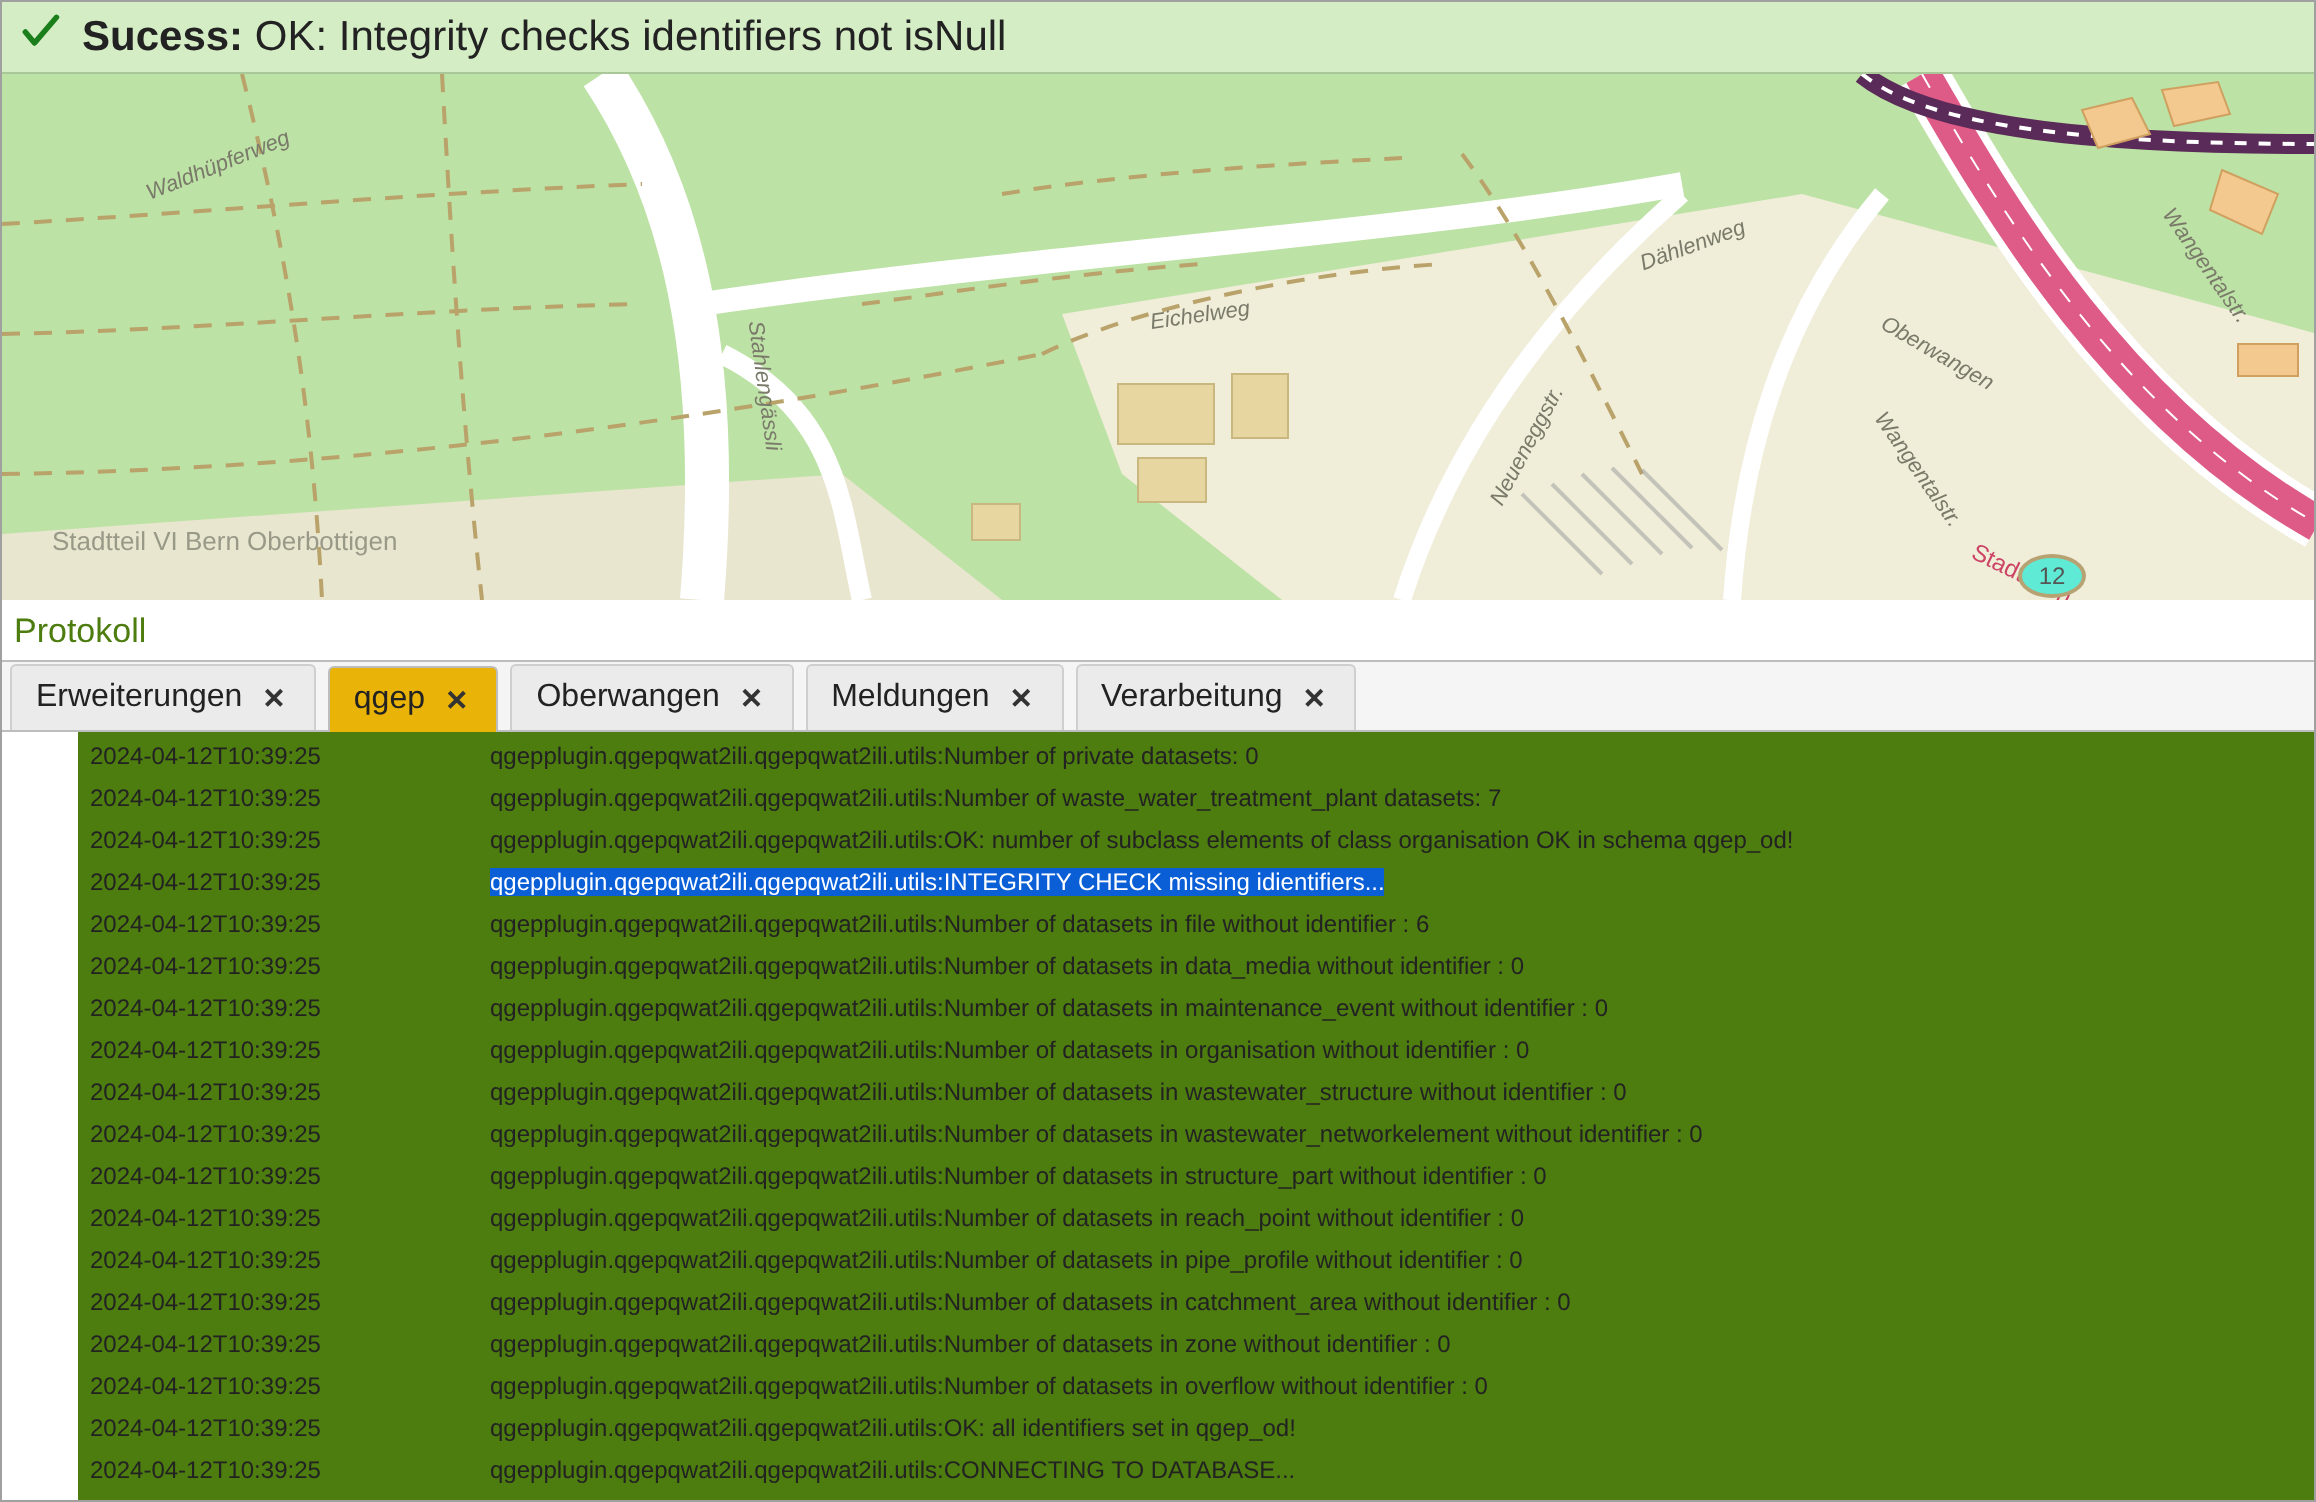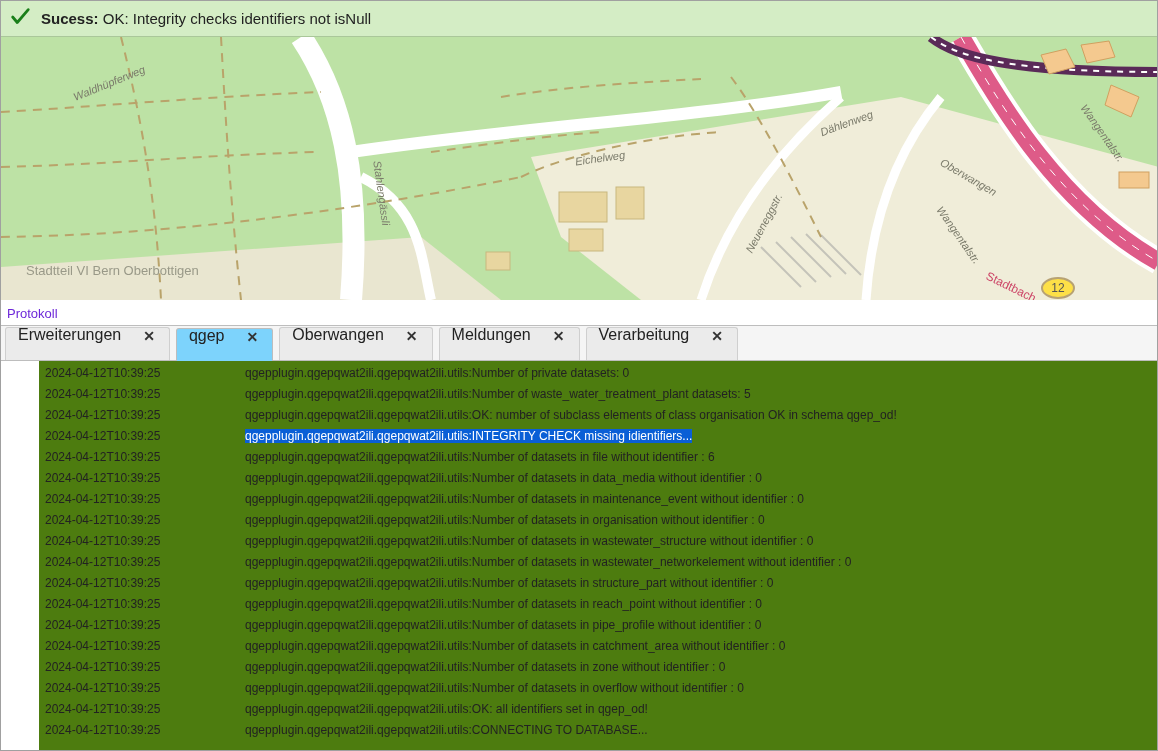--- a/index.html
+++ b/index.html
@@ -1,28 +1,28 @@
 <!DOCTYPE html>
 <html><head>
 <meta charset="utf-8">
 <style>
 * { margin: 0; padding: 0; box-sizing: border-box; font-family: "Segoe UI", Tahoma, sans-serif; }
 html, body { width: 1158px; height: 751px; overflow: hidden; background: #fff; }
 .root { width: 1158px; height: 751px; display: flex; flex-direction: column; border: 1px solid #a0a0a0; }
 .banner { height: 36px; background: #d4edc5; border-bottom: 1px solid #aac79a; display: flex; align-items: center; padding: 0 8px; gap: 10px; }
 .banner svg { width: 22px; height: 22px; }
-.banner-text { font-size: 15px; color: #222; }
+.banner-text { font-size: 21px; color: #222; }
 .banner-text b { font-weight: 700; }
 .map { position: relative; height: 263px; width: 100%; background: #bde2a5; overflow: hidden; user-select: none; }
 .map-label { position: absolute; font-size: 11px; color: #7a7a6a; font-style: italic; white-space: nowrap; }
-.map-marker { position: absolute; width: 34px; height: 22px; border-radius: 50%; background: #fde047; border: 2px solid #b7a273; display: flex; align-items: center; justify-content: center; font-size: 12px; color: #555; margin-left: 32px; }
-.panel-title { font-size: 13px; color: #6d28d9; padding: 6px 6px 4px 6px; }
+.map-marker { position: absolute; width: 34px; height: 22px; border-radius: 50%; background: #5eead4; border: 2px solid #b7a273; display: flex; align-items: center; justify-content: center; font-size: 12px; color: #555; }
+.panel-title { font-size: 17px; color: #4d7c0f; padding: 6px 6px 4px 6px; }
 .tabbar { display: flex; align-items: flex-end; gap: 6px; padding: 2px 4px 0 4px; background: #f5f5f5; border-top: 1px solid #bdbdbd; border-bottom: 1px solid #bdbdbd; height: 36px; }
-.tab { display: flex; align-items: flex-end; gap: 20px; padding: 16px 12px; font-size: 16px; color: #222; background: #ebebeb; border: 1px solid #cfcfcf; border-bottom: none; border-radius: 3px 3px 0 0; cursor: pointer; height: 33px; }
-.tab.active { background: #7dd3fc; border-color: #bdbdbd; position: relative; top: 1px; }
+.tab { display: flex; align-items: center; gap: 8px; padding: 16px 12px; font-size: 16px; color: #222; background: #ebebeb; border: 1px solid #cfcfcf; border-bottom: none; border-radius: 3px 3px 0 0; cursor: pointer; height: 33px; }
+.tab.active { background: #eab308; border-color: #bdbdbd; position: relative; top: 1px; }
 .tab .x { font-weight: 700; font-size: 14px; color: #333; padding: 0 2px; }
 .log { flex: 1; overflow-y: auto; font-size: 12px; line-height: 21px; background: #4d7c0f; padding: 2px 0; border-top: 0; margin-left: 38px; }
 .row { display: flex; white-space: nowrap; }
 .ts { width: 206px; padding-left: 6px; flex-shrink: 0; color: #222; }
 .msg { flex: 1; color: #222; padding-right: 12px; }
 .row.sel .msg span { background: #0a5fd6; color: #fff; }
 </style>
 </head>
 <body>
 <div class="root">
@@ -131,21 +131,21 @@
       </div>
   </div>
 
   <div class="log" id="log">
       <div class="row">
         <div class="ts">2024-04-12T10:39:25</div>
         <div class="msg"><span>qgepplugin.qgepqwat2ili.qgepqwat2ili.utils:Number of private datasets: 0</span></div>
       </div>
       <div class="row">
         <div class="ts">2024-04-12T10:39:25</div>
-        <div class="msg"><span>qgepplugin.qgepqwat2ili.qgepqwat2ili.utils:Number of waste_water_treatment_plant datasets: 5</span></div>
+        <div class="msg"><span>qgepplugin.qgepqwat2ili.qgepqwat2ili.utils:Number of waste_water_treatment_plant datasets: 7</span></div>
       </div>
       <div class="row">
         <div class="ts">2024-04-12T10:39:25</div>
         <div class="msg"><span>qgepplugin.qgepqwat2ili.qgepqwat2ili.utils:OK: number of subclass elements of class organisation OK in schema qgep_od!</span></div>
       </div>
       <div class="row sel">
         <div class="ts">2024-04-12T10:39:25</div>
         <div class="msg"><span>qgepplugin.qgepqwat2ili.qgepqwat2ili.utils:INTEGRITY CHECK missing idientifiers...</span></div>
       </div>
       <div class="row">

